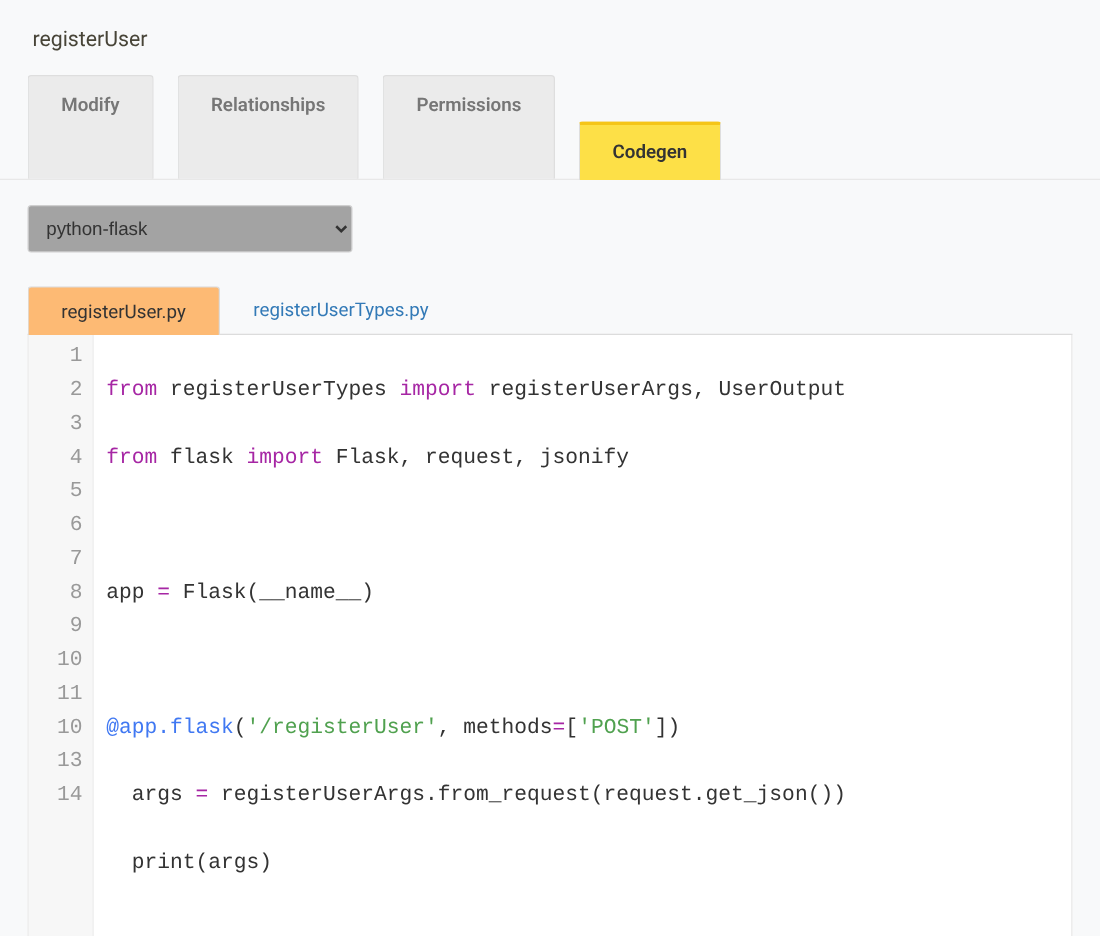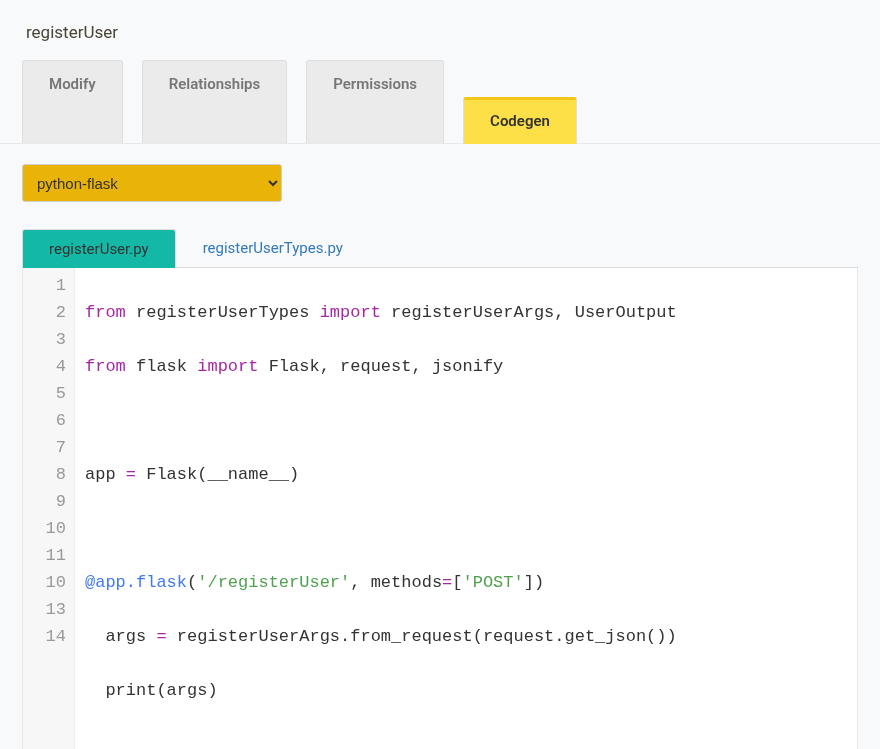--- a/index.html
+++ b/index.html
@@ -46,39 +46,39 @@
     .content {
       padding: 20px 22px;
     }
     .select {
       width: 260px;
       height: 38px;
       font-size: 15px;
       padding: 6px 10px;
       border: 1px solid #cfcfcf;
       border-radius: 3px;
-      background: #eab308;
+      background: #a3a3a3;
       color: #333;
     }
     .file-tabs {
       display: flex;
       margin-top: 26px;
       border-bottom: 1px solid #dcdcdc;
     }
     .file-tab {
       padding: 10px 26px;
       font-size: 15px;
       cursor: pointer;
       border: 1px solid transparent;
       border-bottom: none;
       border-radius: 3px 3px 0 0;
       position: relative;
     }
     .file-tab.active {
-      background: #14b8a6;
+      background: #fdba74;
       border-color: #dcdcdc;
       color: #333;
       top: 1px;
     }
     .file-tab.inactive {
       color: #337ab7;
     }
     .editor {
       display: flex;
       background: #fff;

